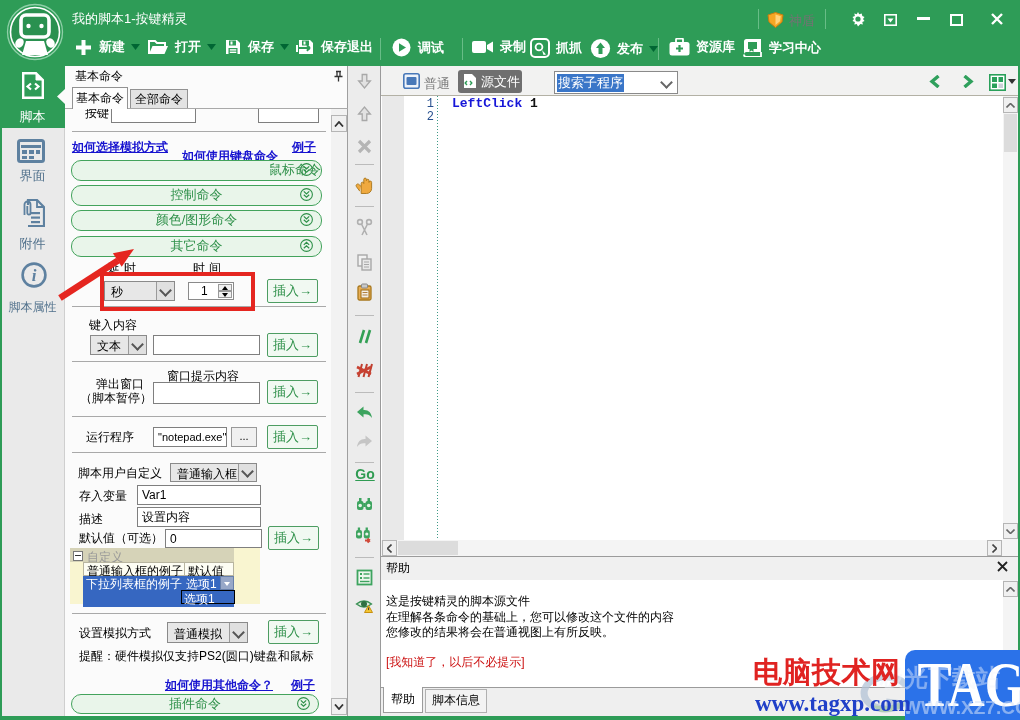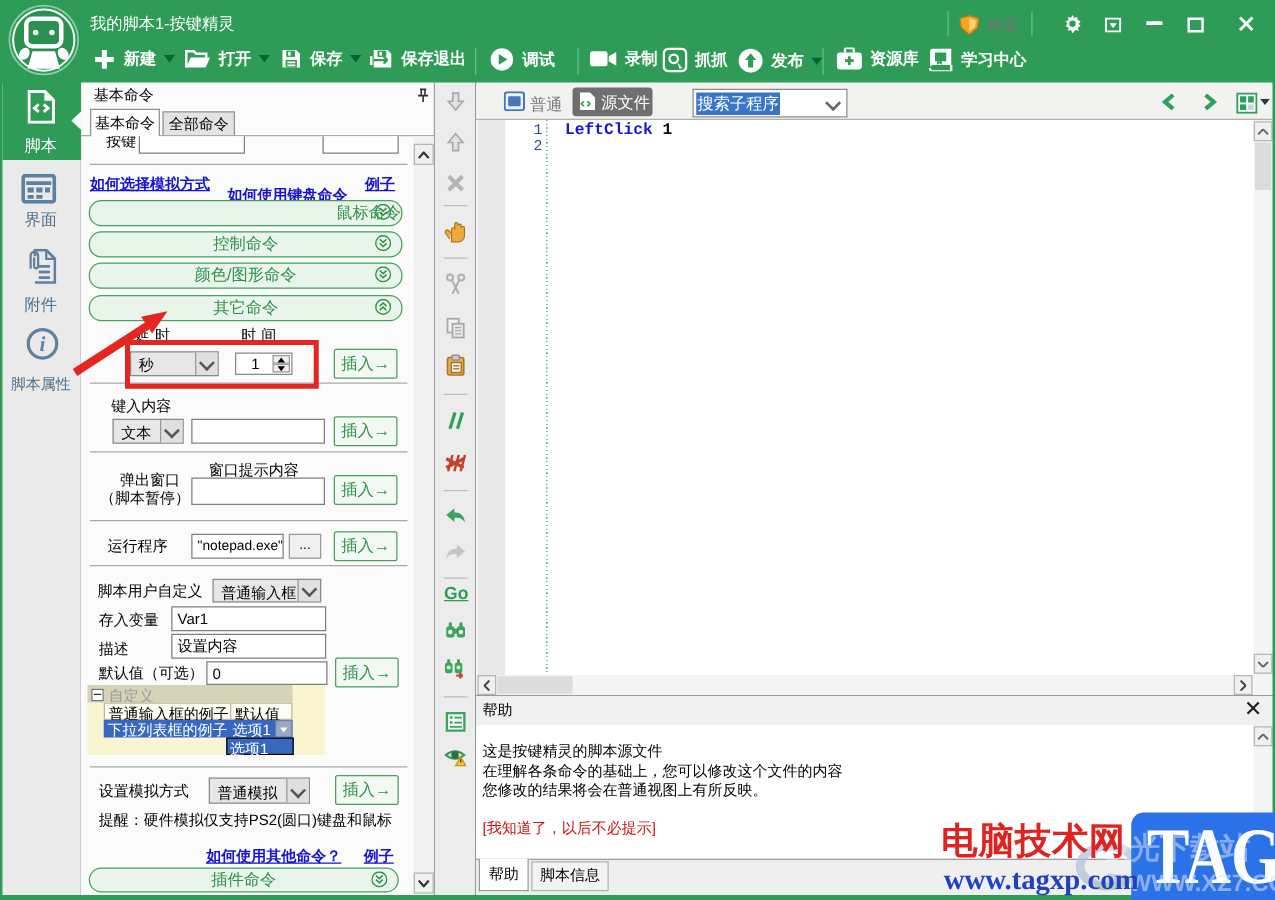--- a/index.html
+++ b/index.html
@@ -316,21 +316,21 @@
   <div class="ab" style="left:70px;top:548px;width:190px;height:56px;background:#f9f5d0;">
     <div class="ab" style="left:0;top:0;width:164px;height:14px;background:#d6d3b8;"></div>
     <span class="ab" style="left:3px;top:2.5px;width:8px;height:8px;background:#fff;border:1px solid #777;">
         <i style="position:absolute;left:1px;top:3px;width:6px;height:1.5px;background:#333;"></i>
       </span>
     <div class="ab" style="left:17px;top:1px;font-size:12px;color:#999;">自定义</div>
     <div class="ab" style="left:13px;top:14px;width:151px;height:14px;background:#fdfdf3;border:1px solid #b8b5a0;box-sizing:border-box;">
       <span class="ab" style="left:3px;top:0px;font-size:12px;">普通输入框的例子</span>
       <span class="ab" style="left:100px;top:0px;font-size:12px;border-left:1px solid #b8b5a0;padding-left:3px;height:13px;">默认值</span>
     </div>
-    <div class="ab" style="left:13px;top:28px;width:151px;height:14px;background:#3667c1;color:#fff;">
+    <div class="ab" style="left:13px;top:28px;width:151px;height:31px;background:#3667c1;color:#fff;">
       <span class="ab" style="left:3px;top:0px;font-size:12px;">下拉列表框的例子</span>
       <span class="ab" style="left:103px;top:0px;font-size:12px;">选项1</span>
       <span class="ab" style="left:137px;top:0px;width:14px;height:14px;background:#98a8c8;border:1px solid #6880aa;box-sizing:border-box;">
           <i style="position:absolute;left:3px;top:5px;border-left:3.5px solid transparent;border-right:3.5px solid transparent;border-top:4px solid #fff;"></i>
         </span>
     </div>
     <div class="ab" style="left:111px;top:42px;width:54px;height:14px;background:#3667c1;border:1px solid #000;box-sizing:border-box;color:#fff;font-size:12px;padding-left:2px;">选项1</div>
   </div>
   <div class="sep" style="left:72px;top:613px;width:254px;"></div>
 

